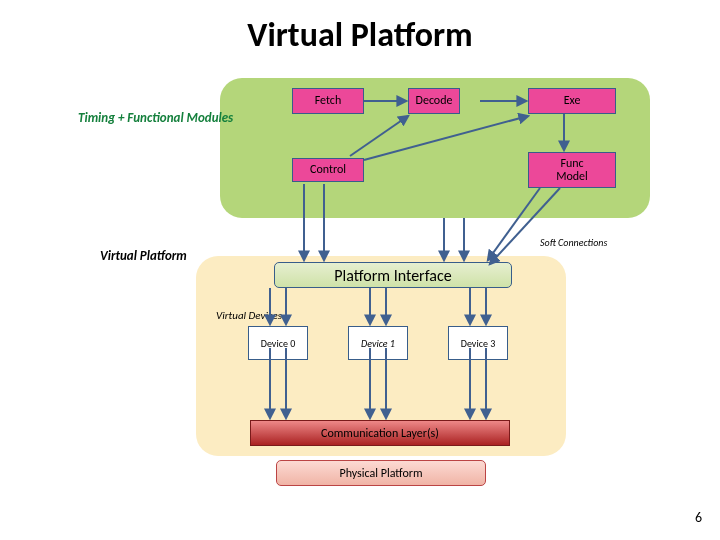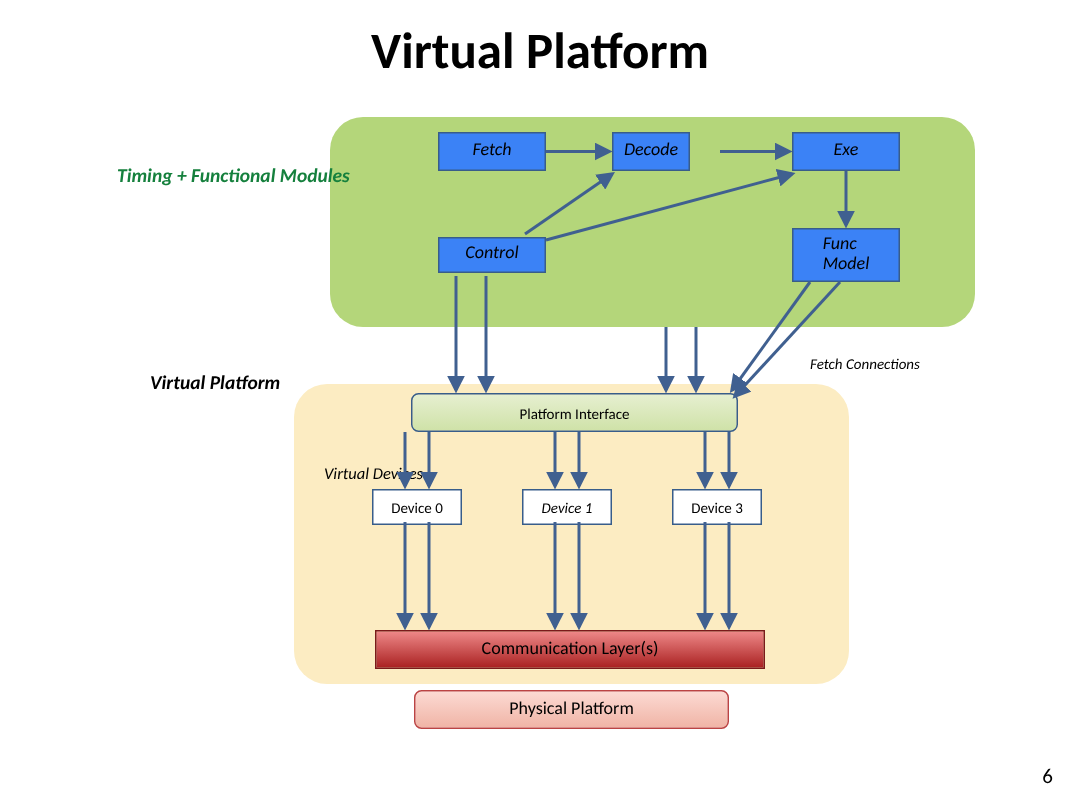--- a/index.html
+++ b/index.html
@@ -62,54 +62,53 @@
     left: 196px;
     top: 256px;
     width: 370px;
     height: 200px;
     background: #fcecc2;
     border-radius: 22px;
   }
   .box {
     position: absolute;
     border: 1px solid #385d8a;
-    background: #3b82f6;
+    background: #ec4899;
     display: flex;
     align-items: center;
     justify-content: center;
     font-size: 12px;
-    text-align: left;
+    text-align: center;
     line-height: 1.1;
-    font-style: italic;
   }
   .fetch   { left: 292px; top: 88px;  width: 72px; height: 26px; }
   .decode  { left: 408px; top: 88px;  width: 52px; height: 26px; }
-  .exe     { left: 528px; top: 88px;  width: 72px; height: 26px; }
+  .exe     { left: 528px; top: 88px;  width: 88px; height: 26px; }
   .control { left: 292px; top: 158px; width: 72px; height: 24px; }
-  .fmodel  { left: 528px; top: 152px; width: 72px; height: 36px; }
+  .fmodel  { left: 528px; top: 152px; width: 88px; height: 36px; }
   .pinterface {
     position: absolute;
-    left: 274px; top: 262px; width: 218px; height: 26px;
+    left: 274px; top: 262px; width: 238px; height: 26px;
     border: 1px solid #385d8a;
     border-radius: 5px;
     background: linear-gradient(180deg, #e6efd0 0%, #cfe2a8 100%);
     display:flex; align-items:center; justify-content:center;
-    font-size:10px;
+    font-size:16px;
   }
   .label-vd {
     position: absolute;
     left: 216px;
     top: 309px;
     font-size: 11px;
     font-style: italic;
     color: #000;
   }
   .dev {
     position: absolute;
-    width: 60px; height: 24px;
+    width: 60px; height: 34px;
     border: 1px solid #385d8a;
     background:#fff;
     font-size:10px;
     display:flex; align-items:center; justify-content:center;
   }
   .dev0 { left: 248px; top: 326px; }
   .dev1 { left: 348px; top: 326px; font-style: italic; }
   .dev2 { left: 448px; top: 326px; }
   .comm {
     position: absolute;
@@ -152,21 +151,21 @@
 <div class="green-panel"></div>
 <div class="label-tfm">Timing + Functional Modules</div>
 
 <div class="box fetch">Fetch</div>
 <div class="box decode">Decode</div>
 <div class="box exe">Exe</div>
 <div class="box control">Control</div>
 <div class="box fmodel">Func<br>Model</div>
 
 <div class="label-vp">Virtual Platform</div>
-<div class="label-sc">Fetch Connections</div>
+<div class="label-sc">Soft Connections</div>
 
 <div class="yellow-panel"></div>
 
 <div class="pinterface">Platform Interface</div>
 
 <div class="label-vd">Virtual Devices</div>
 <div class="dev dev0">Device 0</div>
 <div class="dev dev1">Device 1</div>
 <div class="dev dev2">Device 3</div>
 

